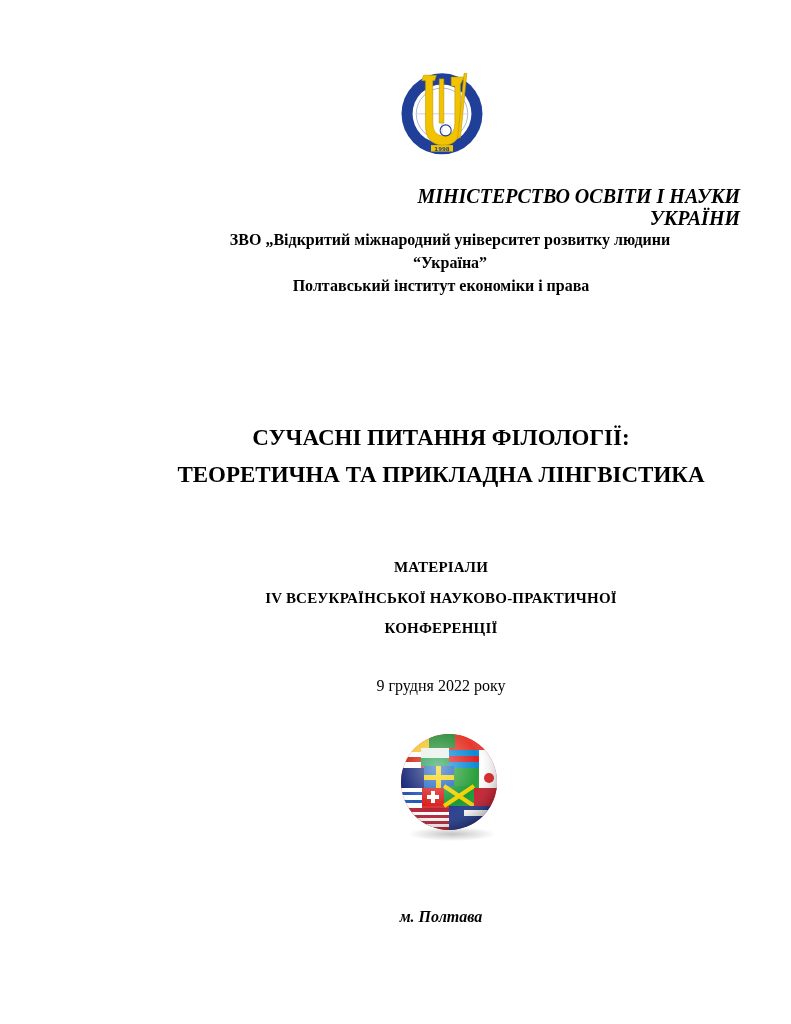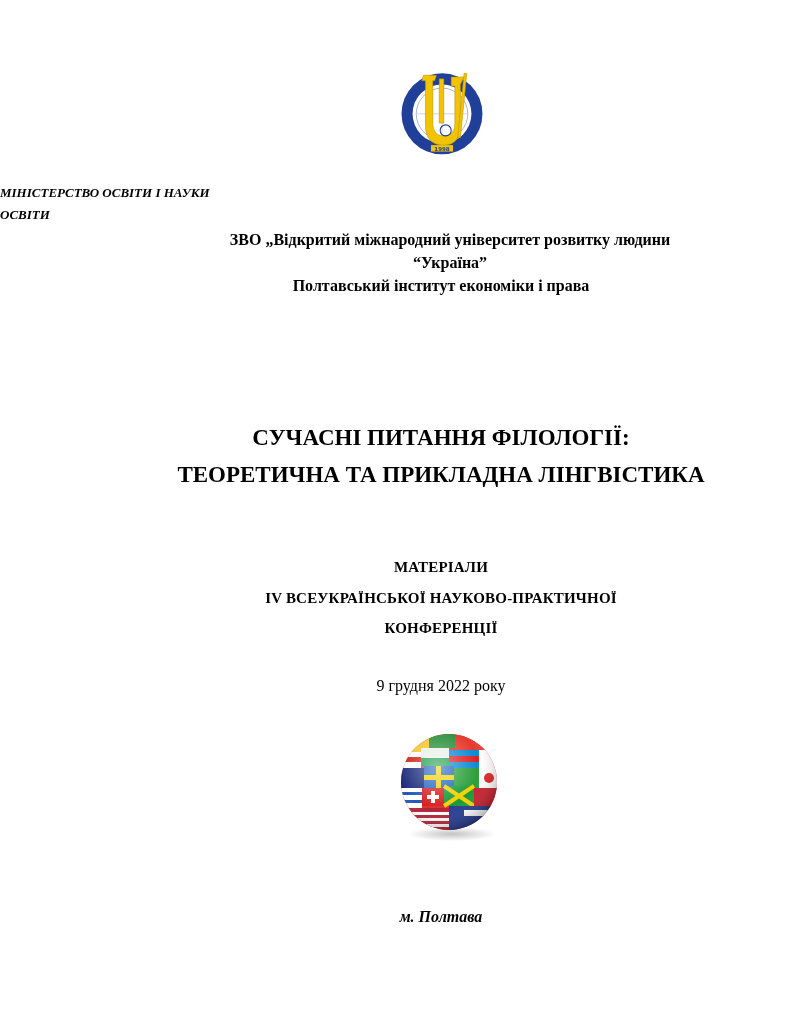--- a/index.html
+++ b/index.html
@@ -1,20 +1,20 @@
 <!DOCTYPE html>
 <html><head>
 <meta charset="utf-8">
 <style>
   html, body { margin: 0; padding: 0; background: #ffffff; }
   body { width: 791px; height: 1024px; position: relative; overflow: hidden;
          font-family: "Liberation Serif", "DejaVu Serif", serif; color: #000; }
   .abs { position: absolute; white-space: nowrap; }
   .logo { position: absolute; left: 396px; top: 66px; width: 92px; height: 92px; }
-  .ministry { left: 0; width: 740px; text-align: left; font-style: italic; font-weight: bold; font-size: 13px; }
+  .ministry { left: 0; width: 740px; text-align: right; font-style: italic; font-weight: bold; font-size: 20px; }
   .inst { left: 0; width: 791px; text-align: center; font-weight: bold; font-size: 16px; }
   .title { left: 0; width: 882px; text-align: center; font-weight: bold; font-size: 23px; }
   .mat { left: 0; width: 882px; text-align: center; font-weight: bold; font-size: 15px; letter-spacing: 0.2px; }
   .date { left: 0; width: 882px; text-align: center; font-size: 16px; }
   .globe { position: absolute; left: 394px; top: 730px; width: 110px; height: 115px; }
   .city { left: 0; width: 882px; text-align: center; font-weight: bold; font-style: italic; font-size: 16px; }
 </style>
 </head>
 <body>
 
@@ -27,21 +27,21 @@
     <path d="M50 24 L50 80 M22 52 L78 52" stroke="#c7d0e8" stroke-width="1"></path>
     <path d="M30 10 L44 10 L42 16 L40 16 L40 62 Q40 76 52 76 Q64 76 64 62 L64 22 L60 22 L60 12 L74 12 L70 20 L70 64 Q70 86 52 86 Q32 86 32 64 L32 16 L28 16 Z" fill="#f2c400" stroke="#b89000" stroke-width="0.6"></path>
     <path d="M47 14 L52 14 L52 62 L47 62 Z" fill="#f2c400" stroke="#b89000" stroke-width="0.6"></path>
     <path d="M74 8 L77 8 L70 78 L67 78 Z" fill="#f2c400" stroke="#b89000" stroke-width="0.6"></path>
     <circle cx="54" cy="70" r="6" fill="none" stroke="#1f3f99" stroke-width="1.2"></circle>
     <rect x="38" y="86" width="24" height="7" fill="#f2c400"></rect>
     <text x="50" y="92" font-size="6" text-anchor="middle" fill="#1f3f99" font-family="DejaVu Sans, sans-serif" font-weight="bold">1998</text>
   </svg>
 
   <div class="abs ministry" style="top:185px;">МІНІСТЕРСТВО ОСВІТИ І НАУКИ</div>
-  <div class="abs ministry" style="top:207px;">ОСВІТИ</div>
+  <div class="abs ministry" style="top:207px;">УКРАЇНИ</div>
   <div class="abs inst" style="top:231px; width:900px;">ЗВО „Відкритий міжнародний університет розвитку людини</div>
   <div class="abs inst" style="top:254px; width:900px;">“Україна”</div>
   <div class="abs inst" style="top:277px; width:882px;">Полтавський інститут економіки і права</div>
 
   <div class="abs title" style="top:425px;">СУЧАСНІ ПИТАННЯ ФІЛОЛОГІЇ:</div>
   <div class="abs title" style="top:462px;">ТЕОРЕТИЧНА ТА ПРИКЛАДНА ЛІНГВІСТИКА</div>
 
   <div class="abs mat" style="top:559px;">МАТЕРІАЛИ</div>
   <div class="abs mat" style="top:590px;">IV ВСЕУКРАЇНСЬКОЇ НАУКОВО-ПРАКТИЧНОЇ</div>
   <div class="abs mat" style="top:620px;">КОНФЕРЕНЦІЇ</div>

